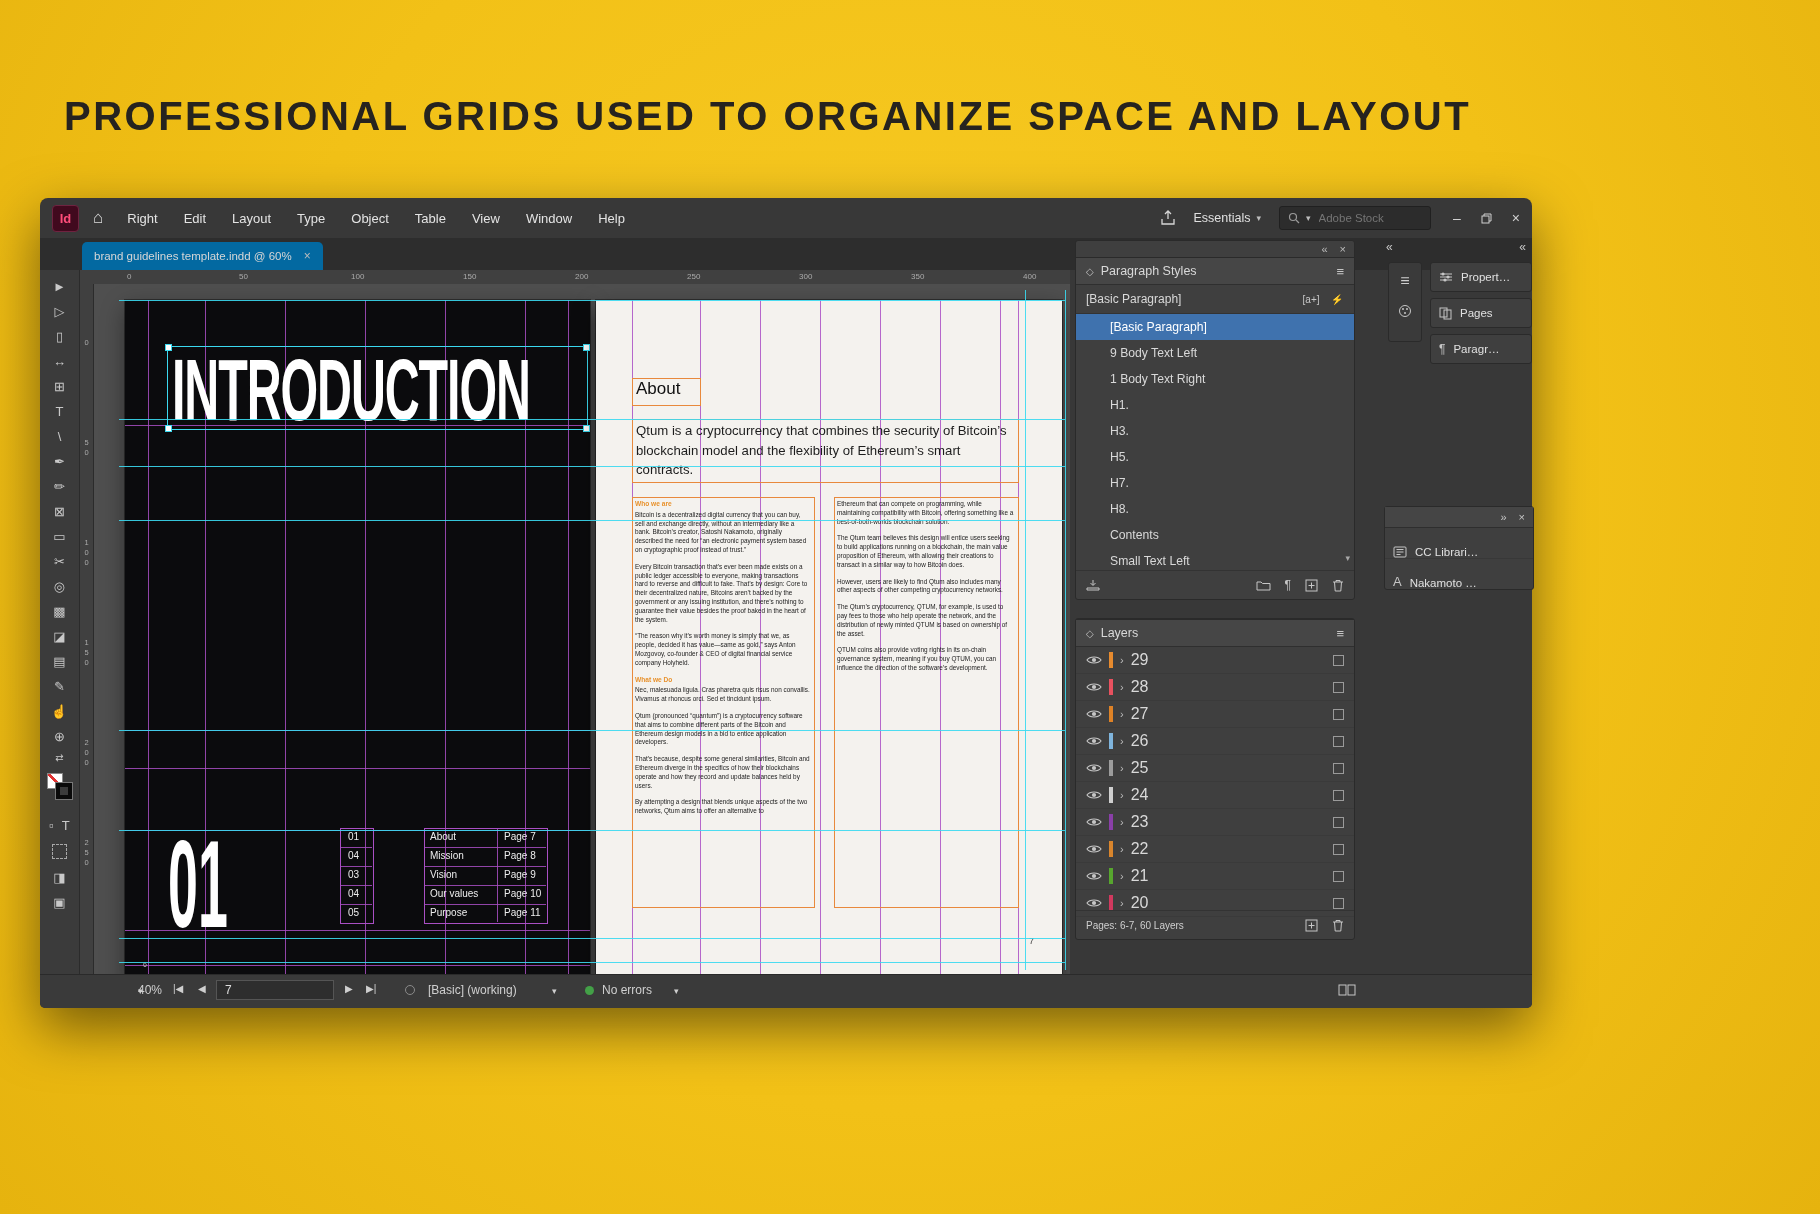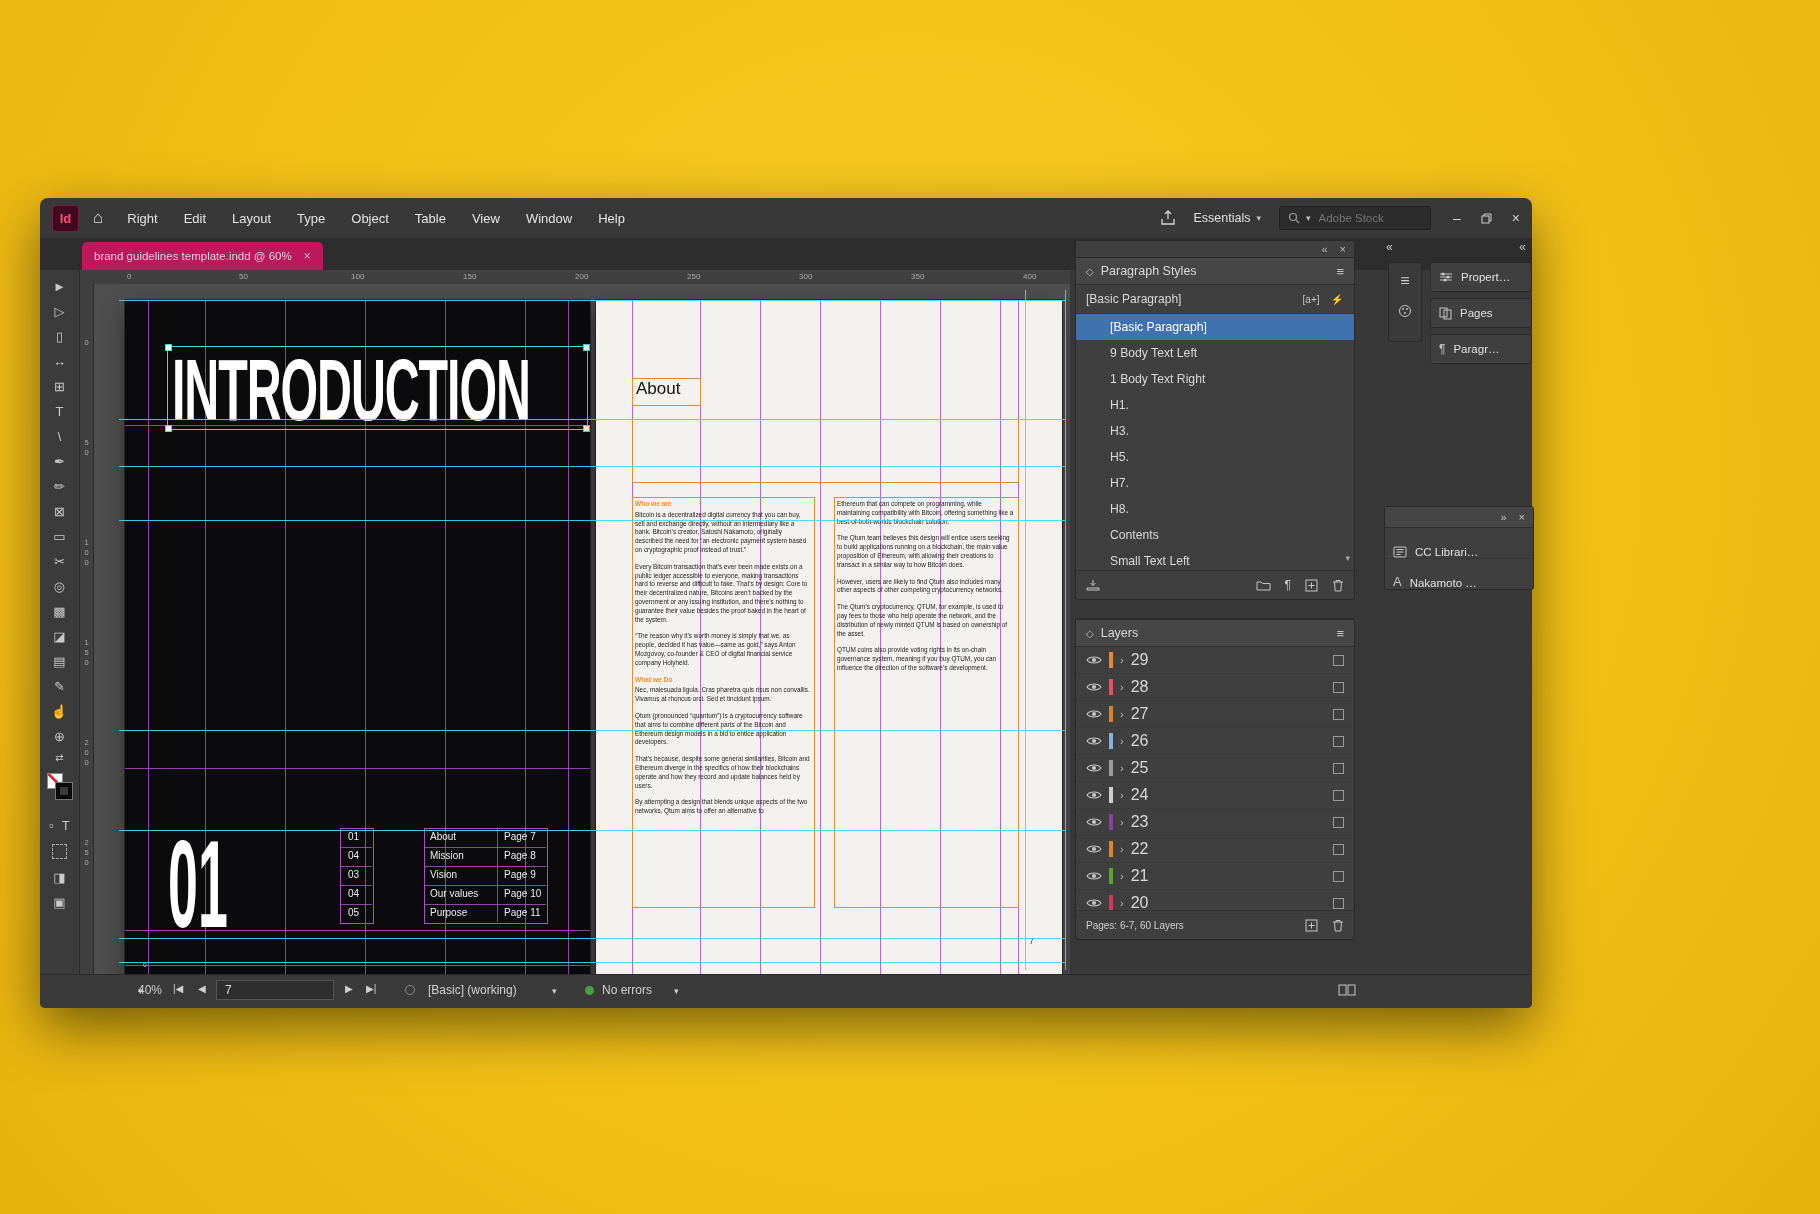--- a/index.html
+++ b/index.html
@@ -19,21 +19,21 @@
   .menus{display:flex;gap:26px;font-size:13px;color:#e4e4e4;margin-left:10px;}
   .menu-item{cursor:default;}
   .tb-right{margin-left:auto;display:flex;align-items:center;gap:18px;}
   .workspace{display:flex;align-items:center;gap:6px;color:#e0e0e0;font-size:12.5px;}
   .chev{font-size:9px;color:#bdbdbd;}
   .searchbox{display:flex;align-items:center;gap:6px;background:#2c2c2c;border:1px solid #202020;
     border-radius:3px;height:24px;width:152px;padding:0 8px;box-sizing:border-box;}
   .searchbox input{background:transparent;border:0;outline:0;color:#cfcfcf;font-size:11.5px;width:100px;}
   .winctl{display:flex;gap:20px;color:#d2d2d2;font-size:14px;align-items:center;margin-left:4px;}
   .tabbar{position:absolute;left:0;top:40px;right:0;height:32px;background:#2d2d2d;}
-  .tab{position:absolute;left:42px;bottom:0;height:28px;background:#be185d;color:#d6d6d6;
+  .tab{position:absolute;left:42px;bottom:0;height:28px;background:#0369a1;color:#d6d6d6;
     font-size:11.5px;display:flex;align-items:center;gap:12px;padding:0 12px;border-radius:5px 5px 0 0;}
   .tab-close{font-size:12px;color:#bdbdbd;}
   
   .toolbar{position:absolute;left:0;top:72px;bottom:33px;width:40px;background:#3b3b3b;
     border-right:1px solid #2b2b2b;display:flex;flex-direction:column;align-items:center;padding-top:4px;box-sizing:border-box;}
   .tool{width:40px;height:25px;display:flex;align-items:center;justify-content:center;color:#c9c9c9;font-size:13px;}
   .swatches{position:relative;width:40px;height:44px;margin-top:4px;}
   .sw-none{position:absolute;left:7px;top:4px;width:14px;height:14px;background:#fff;border:1px solid #888;
     background-image:linear-gradient(to top right,transparent 44%,#e03131 44%,#e03131 58%,transparent 58%);}
   .sw-fill{position:absolute;left:16px;top:14px;width:8px;height:8px;background:#3b3b3b;border:4px solid #0a0a0a;outline:1px solid #777;}
@@ -133,20 +133,21 @@
   .sb-chev2{left:512px;top:11px;font-size:9px;}
   .dot{position:absolute;left:545px;top:11px;width:9px;height:9px;border-radius:50%;background:#43a047;}
   .sb-errors{left:562px;}
   .sb-chev3{left:634px;top:11px;font-size:9px;}
   .sb-spread{position:absolute;left:1298px;top:9px;}
 </style>
 </head>
 <body>
 
 <div class="stage">
+  <div class="headline">PROFESSIONAL GRIDS USED TO ORGANIZE SPACE AND LAYOUT</div>
 
   <div class="app">
 
     <div class="titlebar">
       <div class="logo">Id</div>
       <span class="home-glyph">⌂</span>
       <nav class="menus">
         <span class="menu-item">Right</span>
         <span class="menu-item">Edit</span>
         <span class="menu-item">Layout</span>
@@ -321,20 +322,21 @@
         <div class="gv c-purple" style="left:344px"></div>
         <div class="gv c-purple" style="left:404px"></div>
         <div class="gv c-purple" style="left:422px"></div>
 
         <div class="frame-orange" style="left:36px;top:78px;width:67px;height:26px"></div>
         <div class="frame-orange" style="left:36px;top:119px;width:385px;height:62px"></div>
         <div class="frame-orange" style="left:36px;top:197px;width:181px;height:409px"></div>
         <div class="frame-orange" style="left:238px;top:197px;width:183px;height:409px"></div>
 
         <div class="about-head">About</div>
+        <div class="intro-par">Qtum is a cryptocurrency that combines the security of Bitcoin’s blockchain model and the flexibility of Ethereum’s smart contracts.</div>
 
         <div class="col colA">
           <p class="subhead">Who we are</p>
           <p>Bitcoin is a decentralized digital currency that you can buy, sell and exchange directly, without an intermediary like a bank. Bitcoin’s creator, Satoshi Nakamoto, originally described the need for “an electronic payment system based on cryptographic proof instead of trust.”</p>
           <p>Every Bitcoin transaction that’s ever been made exists on a public ledger accessible to everyone, making transactions hard to reverse and difficult to fake. That’s by design: Core to their decentralized nature, Bitcoins aren’t backed by the government or any issuing institution, and there’s nothing to guarantee their value besides the proof baked in the heart of the system.</p>
           <p>“The reason why it’s worth money is simply that we, as people, decided it has value—same as gold,” says Anton Mozgovoy, co-founder &amp; CEO of digital financial service company Holyheld.</p>
           <p class="subhead">What we Do</p>
           <p>Nec, malesuada ligula. Cras pharetra quis risus non convallis. Vivamus at rhoncus orci. Sed et tincidunt ipsum.</p>
           <p>Qtum (pronounced “quantum”) is a cryptocurrency software that aims to combine different parts of the Bitcoin and Ethereum design models in a bid to entice application developers.</p>
           <p>That’s because, despite some general similarities, Bitcoin and Ethereum diverge in the specifics of how their blockchains operate and how they record and update balances held by users.</p>

